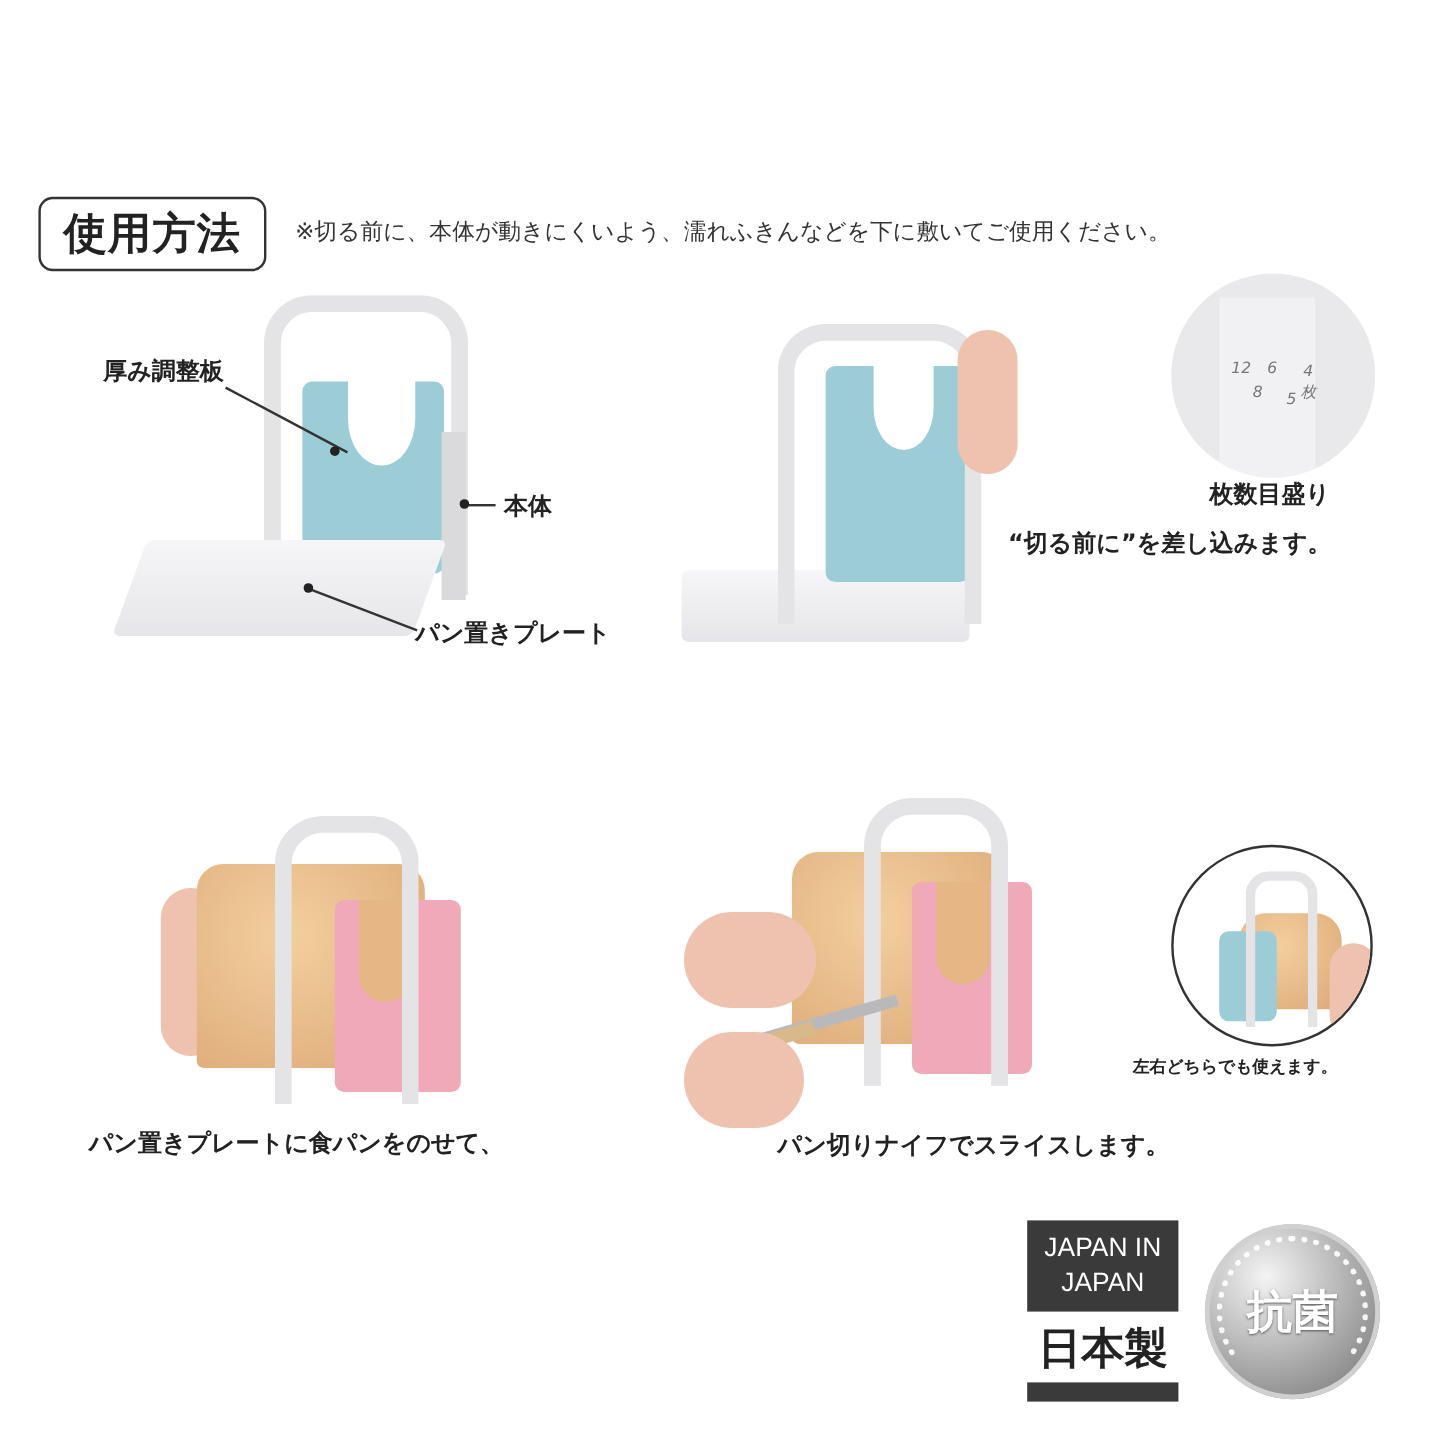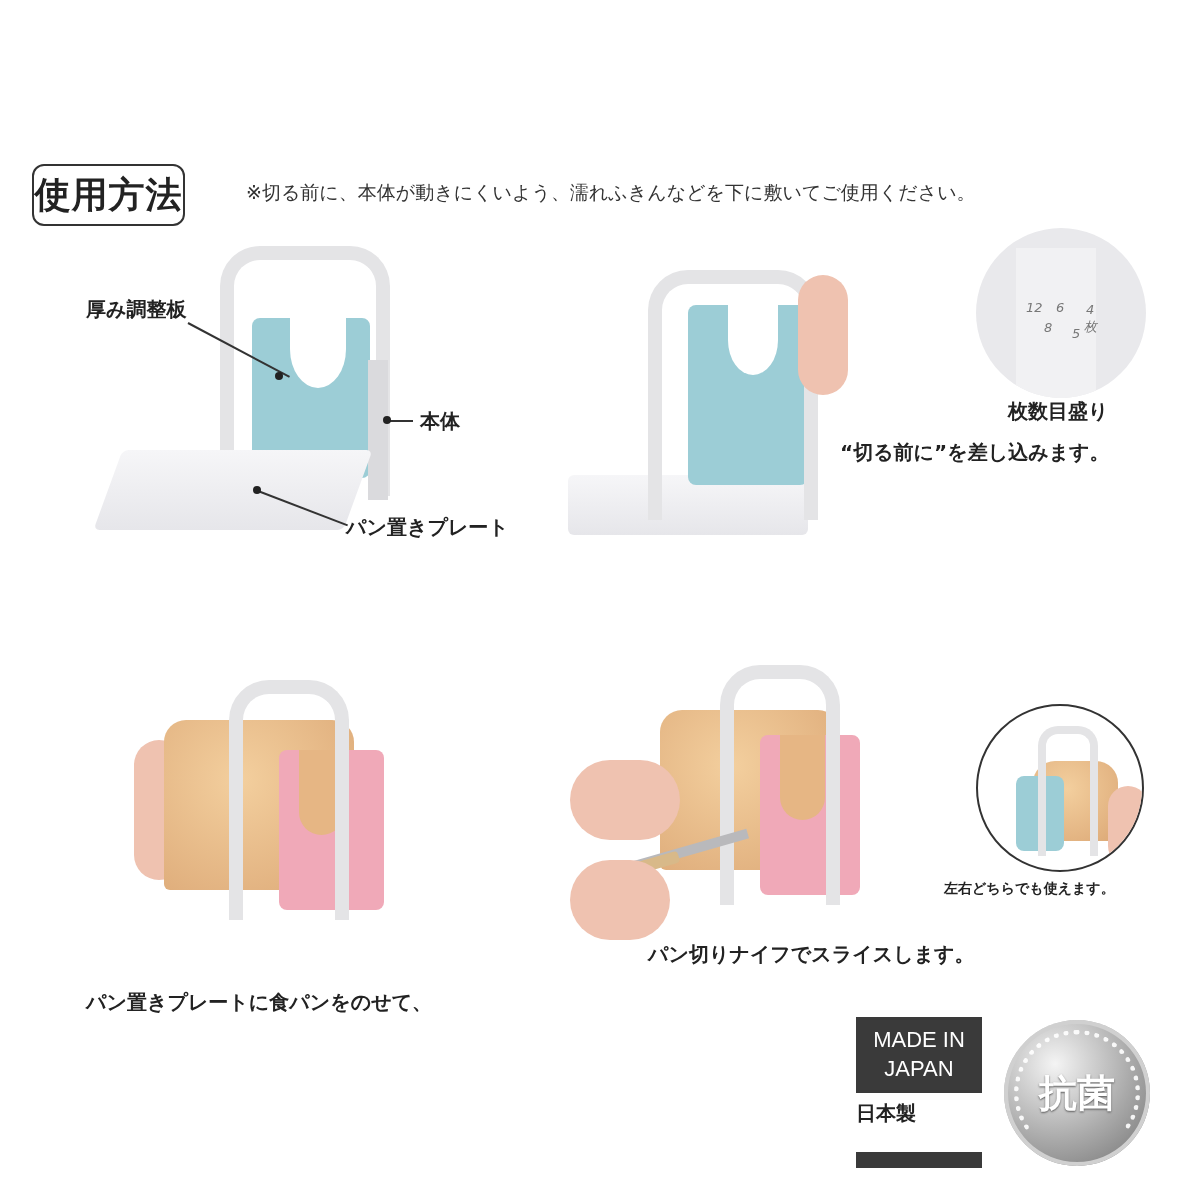--- a/index.html
+++ b/index.html
@@ -1,35 +1,35 @@
 <!DOCTYPE html>
 <html><head>
 <meta charset="utf-8">
 <style>
   html,body{margin:0;padding:0;background:#ffffff;}
   body{width:1200px;height:1200px;position:relative;overflow:hidden;font-family:"DejaVu Sans","Liberation Sans",sans-serif;color:#222;}
   .abs{position:absolute;}
-  .title-box{left:32px;top:164px;width:153px;height:62px;border:2px solid #333;border-radius:12px;box-sizing:border-box;display:flex;align-items:center;justify-content:center;font-size:36px;font-weight:bold;color:#222;letter-spacing:1px;}
+  .title-box{left:32px;top:164px;width:190px;height:62px;border:2px solid #333;border-radius:12px;box-sizing:border-box;display:flex;align-items:center;justify-content:center;font-size:36px;font-weight:bold;color:#222;letter-spacing:1px;}
   .notice{left:246px;top:180px;font-size:19px;color:#333;white-space:nowrap;}
   .label{font-size:20px;font-weight:bold;color:#222;white-space:nowrap;font-family:Liberation Mono, monospace;}
   .caption{font-size:20px;font-weight:bold;color:#222;line-height:32px;white-space:nowrap;}
   .leader{position:absolute;background:#333;height:2px;transform-origin:0 50%;}
   .dot{position:absolute;width:8px;height:8px;border-radius:50%;background:#222;}
   
   .frame{position:absolute;border:14px solid #e4e4e6;border-bottom:none;border-radius:40px 40px 0 0;box-sizing:border-box;}
   .plate{position:absolute;background:linear-gradient(180deg,#f6f6f8,#e6e6ea);border-radius:6px;}
   .blue{position:absolute;background:#9ccdd6;border-radius:8px;}
   .pink{position:absolute;background:#f0a9b8;border-radius:8px;}
   .bread{position:absolute;background:radial-gradient(circle at 40% 35%,#f3cf9e,#dca876);border-radius:22px 22px 6px 6px;}
   .skin{position:absolute;background:#efc2b0;border-radius:40px;}
   .cutout{position:absolute;background:#fff;border-radius:0 0 50% 50%;}
   .circle-frame{position:absolute;border-radius:50%;overflow:hidden;}
   .scale-num{position:absolute;font-size:13px;color:#777;font-style:italic;}
   .made{left:856px;top:1017px;width:126px;height:76px;background:#3a3a3a;color:#fff;font-size:22px;line-height:29px;text-align:center;padding-top:8px;box-sizing:border-box;font-family:"Liberation Sans",sans-serif;}
-  .made-jp{left:856px;top:1100px;width:126px;font-size:20px;font-weight:bold;color:#222;}
+  .made-jp{left:856px;top:1100px;width:126px;text-align:center;font-size:36px;font-weight:bold;color:#222;}
   .made-bar{left:856px;top:1152px;width:126px;height:16px;background:#3a3a3a;}
   .coin{left:1004px;top:1020px;width:146px;height:146px;border-radius:50%;background:radial-gradient(circle at 35% 30%,#f4f4f4,#a9a9a9 55%,#6f6f6f);box-shadow:inset 0 0 0 4px #d0d0d0;display:flex;align-items:center;justify-content:center;}
   .coin-text{font-size:38px;color:#fff;font-weight:bold;text-shadow:0 1px 2px #555;}
   .coin-dots{position:absolute;inset:10px;border-radius:50%;border:5px dotted #fff;opacity:.9;clip-path:polygon(0 0,100% 0,100% 80%,0 80%);}
 </style>
 </head>
 <body>
 
 <div class="abs title-box">使用方法</div>
 <div class="abs notice">※切る前に、本体が動きにくいよう、濡れふきんなどを下に敷いてご使用ください。</div>
@@ -73,21 +73,21 @@
 </div>
 <div class="abs label" style="left:1008px;top:398px;">枚数目盛り</div>
 
 <div class="abs" style="left:134px;top:670px;width:260px;height:250px;">
   <div class="skin" style="left:0;top:70px;width:50px;height:140px;"></div>
   <div class="bread" style="left:30px;top:50px;width:190px;height:170px;"></div>
   <div class="pink" style="left:145px;top:80px;width:105px;height:160px;"></div>
   <div class="abs" style="left:165px;top:80px;width:45px;height:85px;background:#e6b684;border-radius:0 0 40px 40px;"></div>
   <div class="frame" style="left:95px;top:10px;width:120px;height:240px;"></div>
 </div>
-<div class="abs caption" style="left:74px;top:986px;margin-left:12px;">
+<div class="abs caption" style="left:74px;top:936px;">
   <div>パン置きプレートに食パンをのせて、</div>
 </div>
 
 <div class="abs" style="left:570px;top:660px;width:300px;height:280px;">
   <div class="bread" style="left:90px;top:50px;width:180px;height:160px;"></div>
   <div class="pink" style="left:190px;top:75px;width:100px;height:160px;"></div>
   <div class="abs" style="left:210px;top:75px;width:45px;height:85px;background:#e6b684;border-radius:0 0 40px 40px;"></div>
   <div class="frame" style="left:150px;top:5px;width:120px;height:240px;"></div>
   <div class="abs" style="left:60px;top:185px;width:120px;height:10px;background:#b9b9bc;transform:rotate(-16deg);"></div>
   <div class="abs" style="left:40px;top:200px;width:70px;height:12px;background:#d8b989;transform:rotate(-16deg);border-radius:4px;"></div>
@@ -100,21 +100,21 @@
 
 <div class="circle-frame" style="left:976px;top:704px;width:168px;height:168px;border:2px solid #333;background:#fff;box-sizing:border-box;">
   <div class="bread" style="left:55px;top:55px;width:85px;height:80px;"></div>
   <div class="blue" style="left:38px;top:70px;width:48px;height:75px;"></div>
   <div class="frame" style="left:60px;top:20px;width:60px;height:130px;border-width:8px;border-radius:20px 20px 0 0;"></div>
   <div class="skin" style="left:130px;top:80px;width:40px;height:80px;"></div>
 </div>
 <div class="abs label" style="left:944px;top:880px;font-size:14px;">左右どちらでも使えます。</div>
 
 <div class="abs made">
-  <div>MADE IN</div>
+  <div>JAPAN IN</div>
   <div>JAPAN</div>
 </div>
 <div class="abs made-jp">日本製</div>
 <div class="abs made-bar"></div>
 
 <div class="abs coin">
   <div class="coin-dots"></div>
   <span class="coin-text">抗菌</span>
 </div>
 

